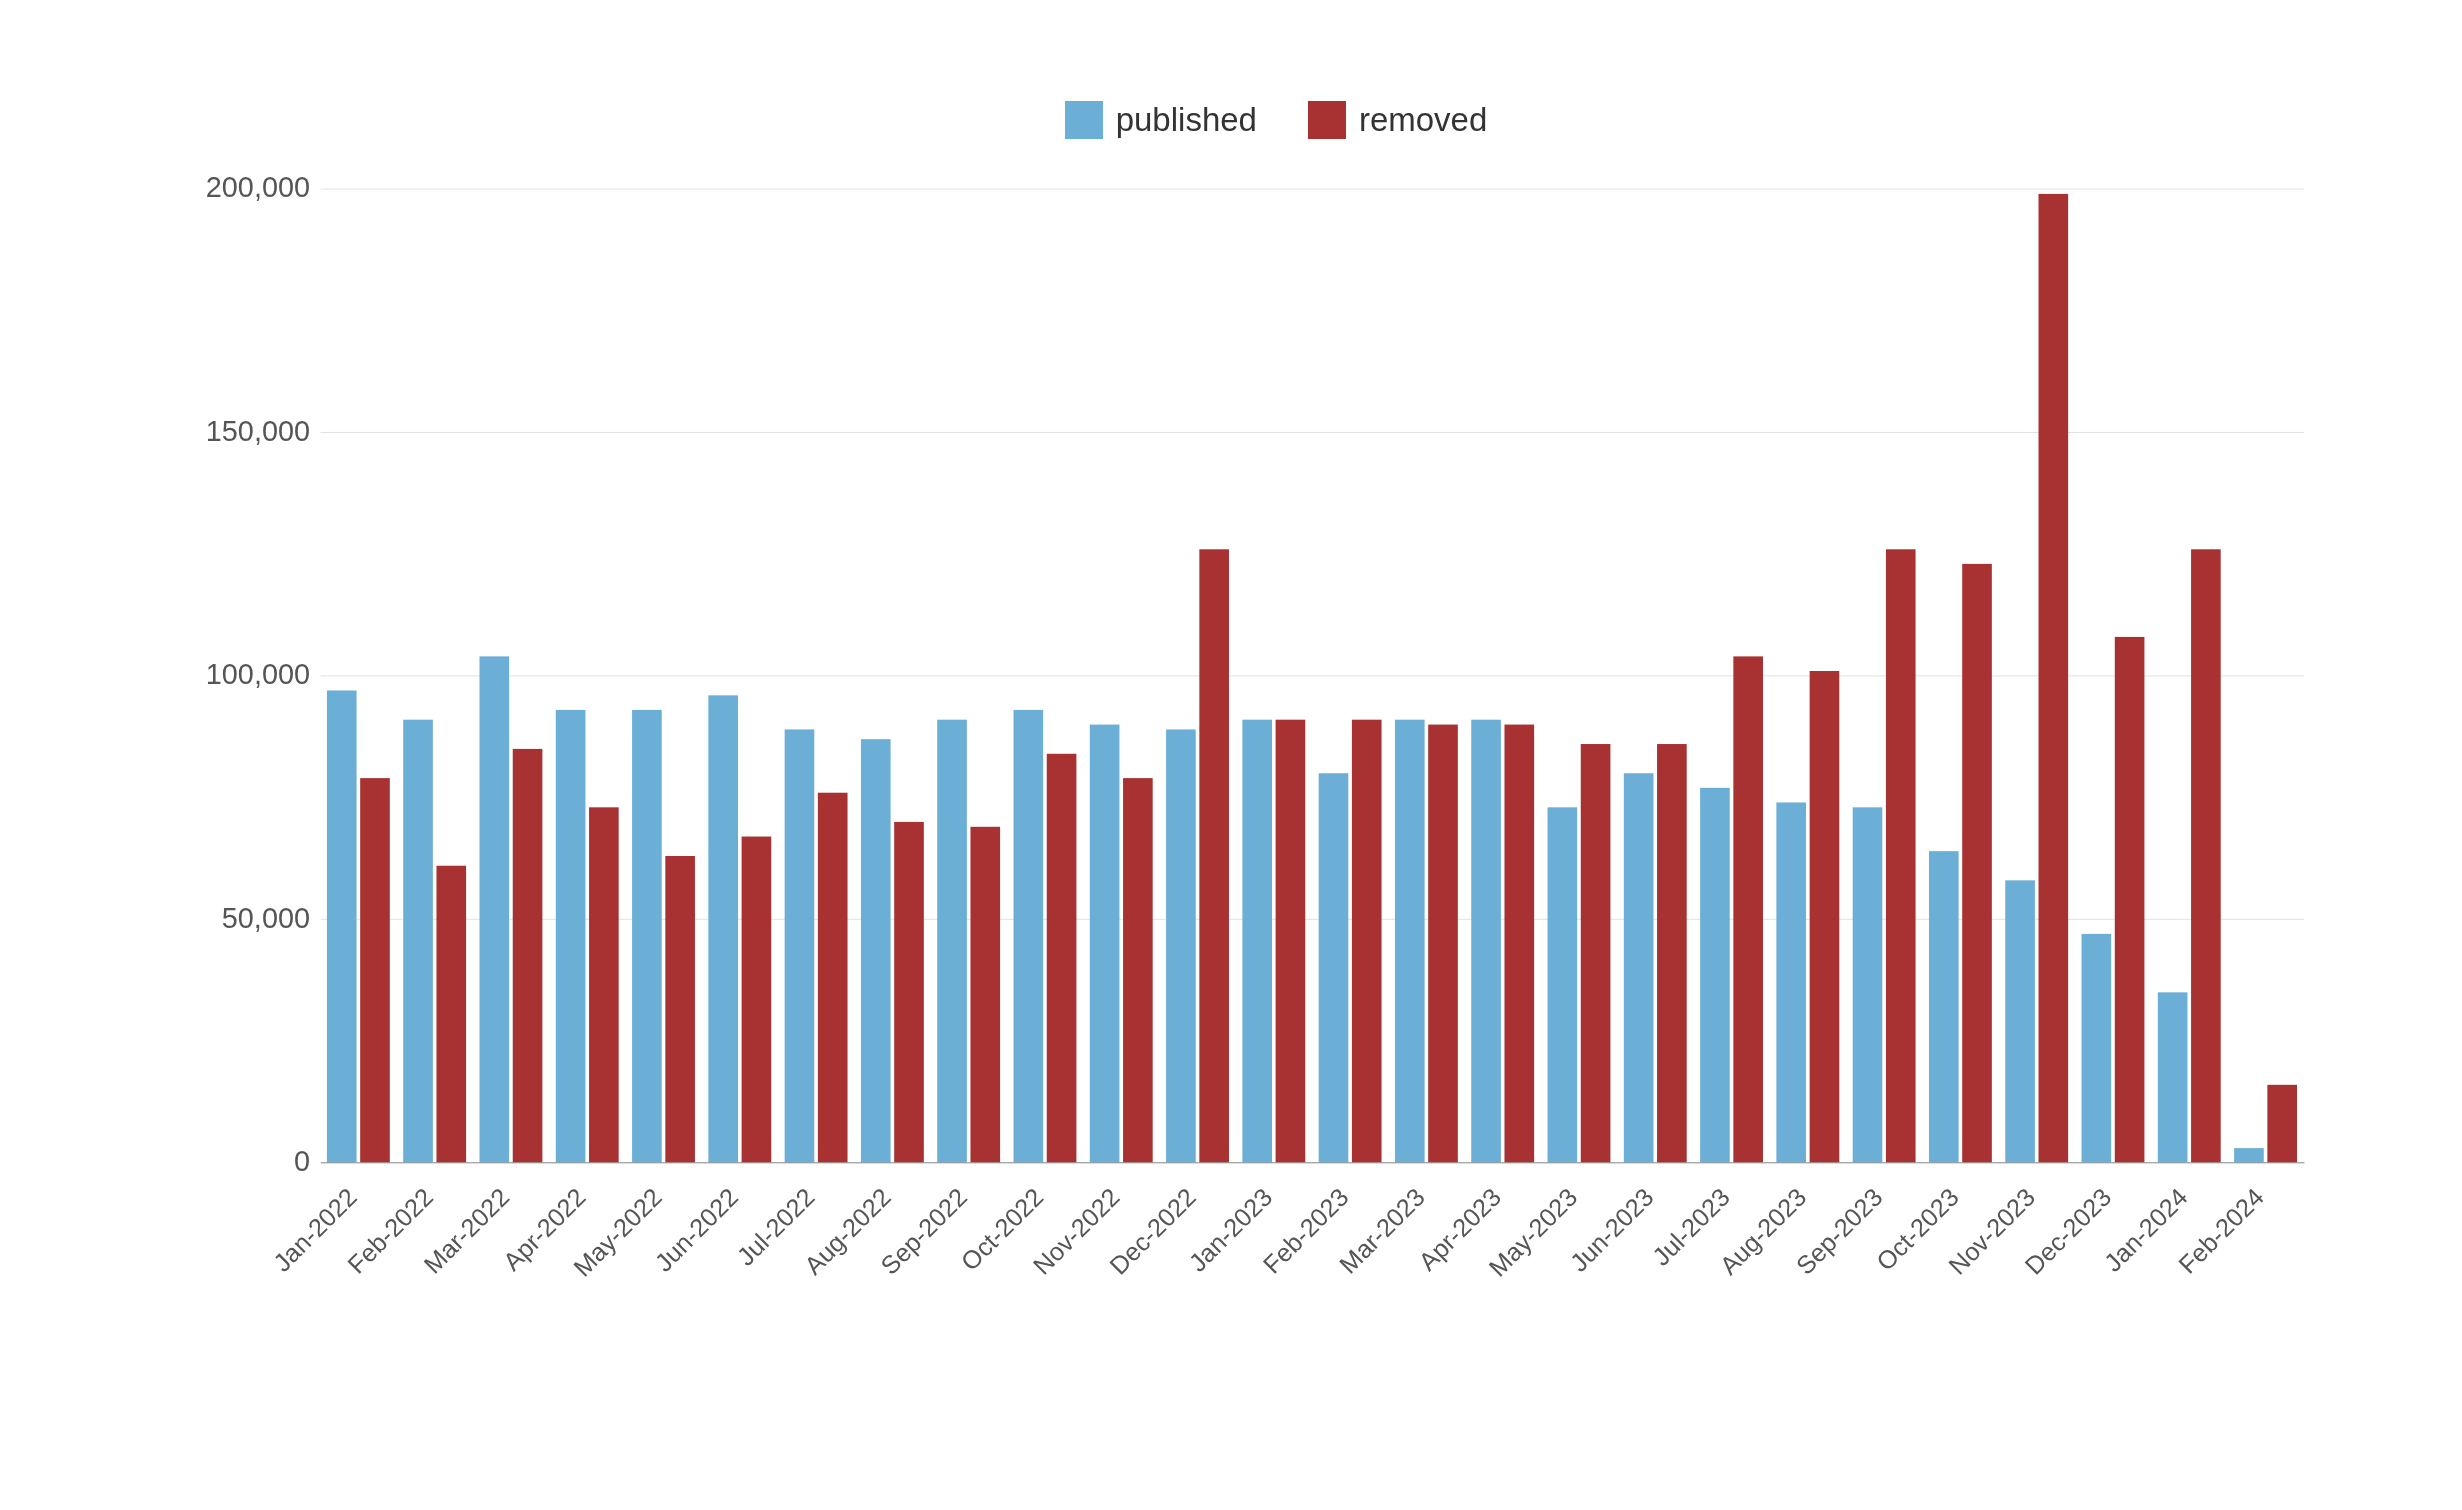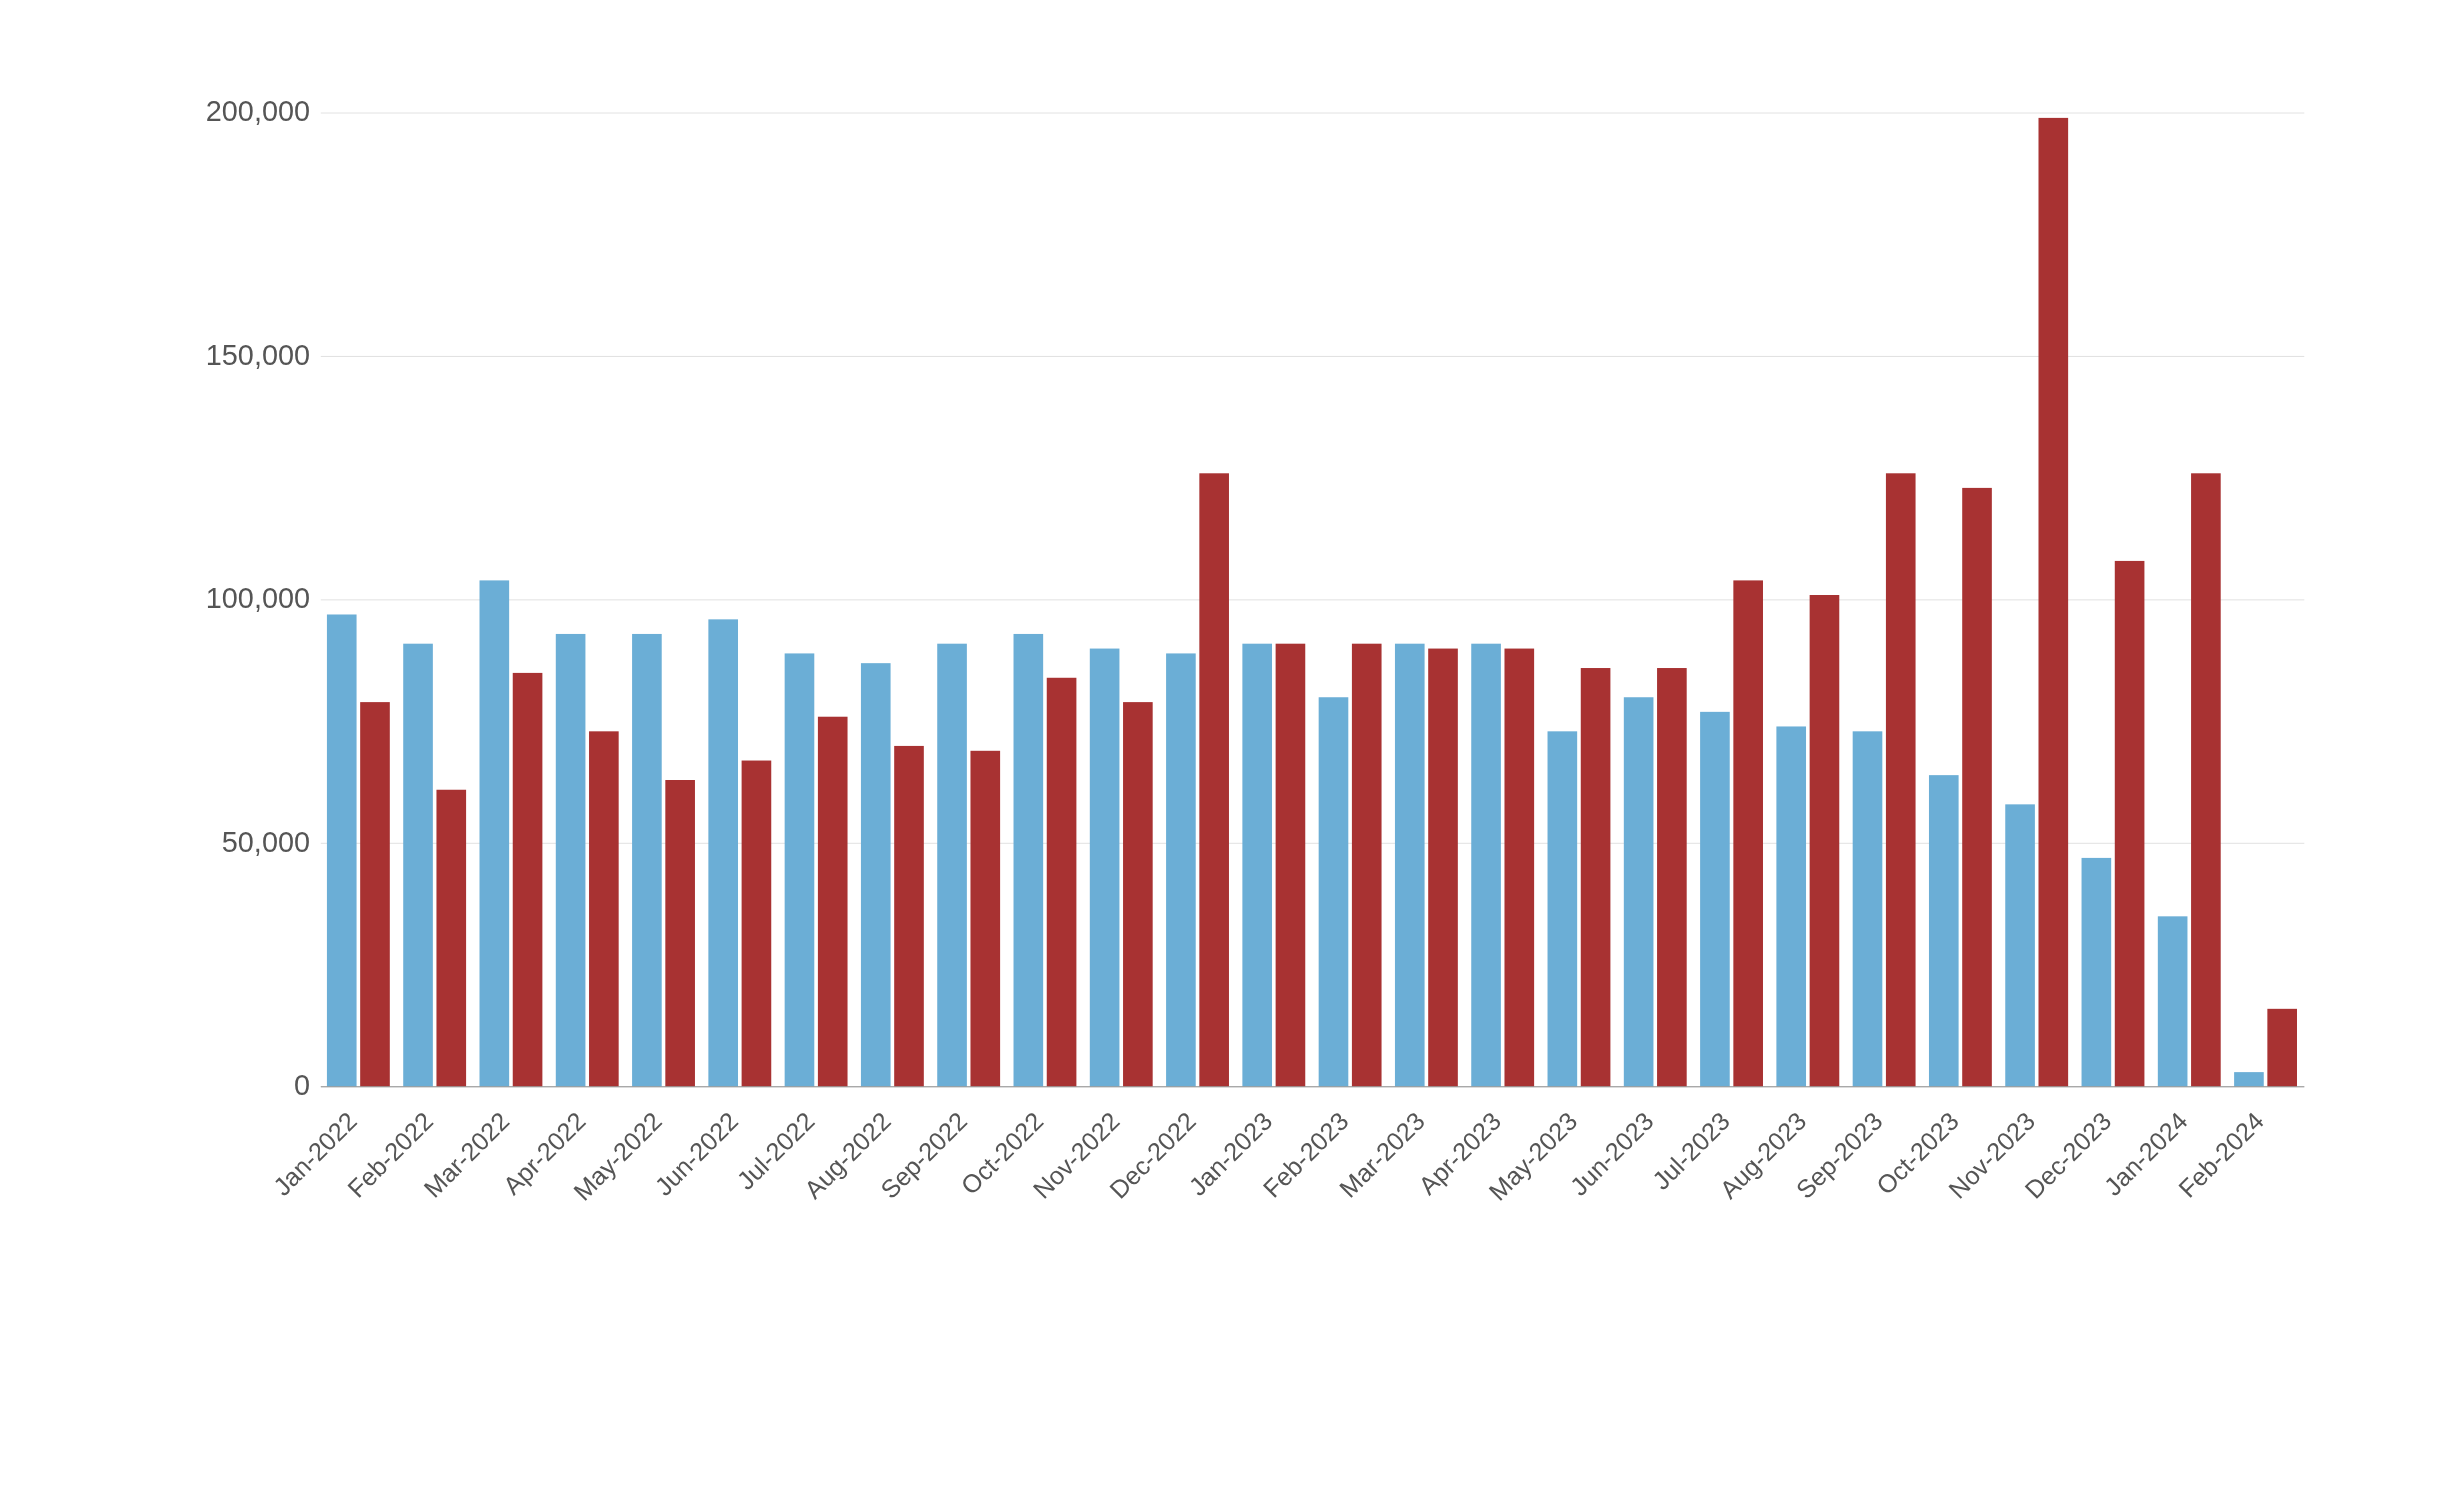--- a/index.html
+++ b/index.html
@@ -44,20 +44,30 @@
     svg.chart-svg {
       width: 100%;
       height: 100%;
       overflow: visible;
     }
   </style>
 </head>
 <body>
 
 <div class="chart-container">
+  <div class="legend">
+    <div class="legend-item">
+      <div class="legend-swatch" style="background:#6baed6;"></div>
+      <span>published</span>
+    </div>
+    <div class="legend-item">
+      <div class="legend-swatch" style="background:#a83232;"></div>
+      <span>removed</span>
+    </div>
+  </div>
   <div class="chart-area">
     <svg class="chart-svg" id="main-chart" viewBox="0 0 3500 1900">
         <line x1="160" y1="1640" x2="3460" y2="1640" stroke="#ccc" stroke-width="2"></line>
         <text x="142" y="1654" text-anchor="end" font-size="48" fill="#555" font-family="Arial, sans-serif">0</text>
         <line x1="160" y1="1235" x2="3460" y2="1235" stroke="#ccc" stroke-width="1"></line>
         <text x="142" y="1249" text-anchor="end" font-size="48" fill="#555" font-family="Arial, sans-serif">50,000</text>
         <line x1="160" y1="830" x2="3460" y2="830" stroke="#ccc" stroke-width="1"></line>
         <text x="142" y="844" text-anchor="end" font-size="48" fill="#555" font-family="Arial, sans-serif">100,000</text>
         <line x1="160" y1="425" x2="3460" y2="425" stroke="#ccc" stroke-width="1"></line>
         <text x="142" y="439" text-anchor="end" font-size="48" fill="#555" font-family="Arial, sans-serif">150,000</text>

